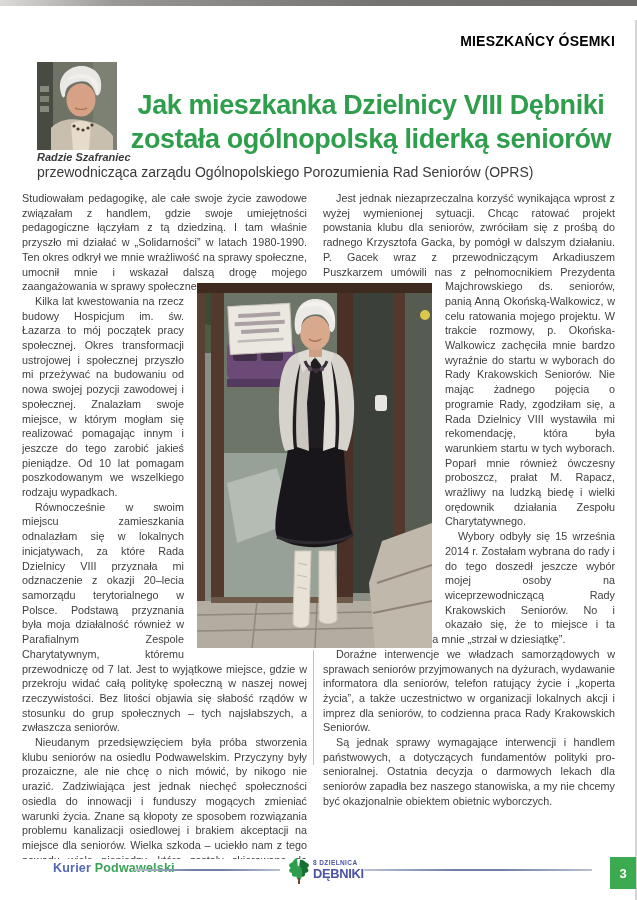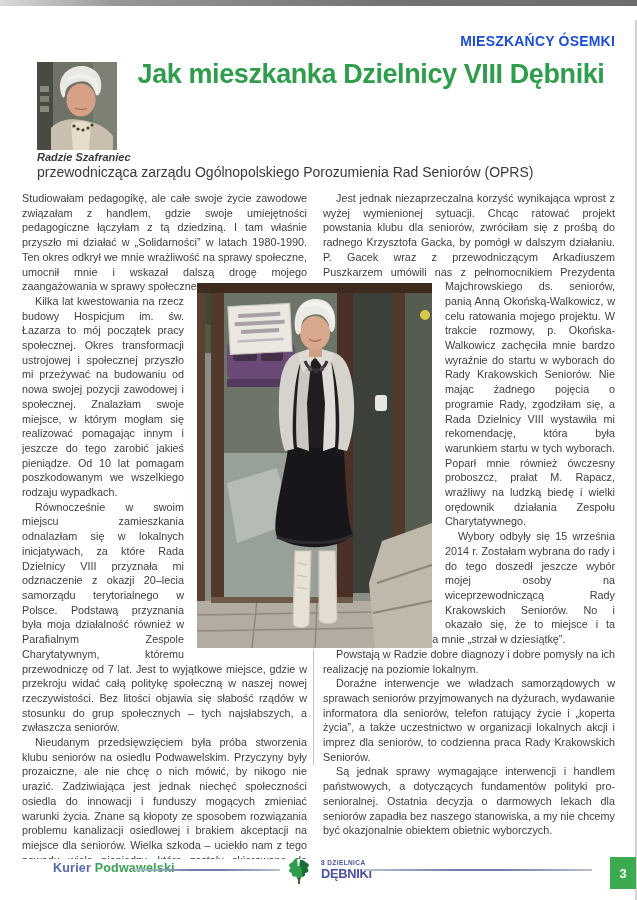--- a/index.html
+++ b/index.html
@@ -7,22 +7,22 @@
     width:637px;height:900px;position:relative;background:#ffffff;
     font-family:"Liberation Sans", sans-serif;color:#3d3d3d;overflow:hidden;
   }
   
   .scan-strip{position:absolute;left:0;top:0;width:637px;height:6px;
     background:linear-gradient(to right,#dddbd9 0%,#9a9896 18%,#8a8886 35%,#757371 60%,#6e6c6a 100%);}
   .scan-edge-right{position:absolute;right:0;top:20px;width:2px;height:880px;background:#d7d5d3;}
   .gutter-rule{position:absolute;left:313px;top:650px;width:1px;height:115px;background:#c2c2c2;}
 
   .section-header{position:absolute;right:22px;top:33px;font-size:14px;font-weight:bold;
-    color:#1d4ed8;letter-spacing:.2px;}
-  .article-title{position:absolute;left:122px;top:57px;width:498px;text-align:center;
+    color:#000000;letter-spacing:.2px;}
+  .article-title{position:absolute;left:122px;top:88px;width:498px;text-align:center;
     color:#2f9e4c;font-size:27px;line-height:34px;font-weight:bold;letter-spacing:-.4px;}
   .article-title span{display:block;}
 
   .portrait{position:absolute;left:37px;top:62px;width:80px;height:88px;}
   .author-name{position:absolute;left:37px;top:151px;font-size:11px;font-weight:bold;
     font-style:italic;color:#3a3a3a;}
   .author-role{position:absolute;left:37px;top:164px;font-size:14px;color:#3a3a3a;}
 
   .col{position:absolute;top:191px;text-align:justify;font-size:10.8px;line-height:14.7px;
     color:#3e3e3e;overflow:hidden;}
@@ -36,21 +36,21 @@
   .photo-main{position:absolute;left:197px;top:283px;width:235px;height:365px;}
 
   
   .footer-name{position:absolute;left:22px;top:861px;font-size:12.5px;font-weight:bold;letter-spacing:.2px;padding-left:31px;}
   .footer-name .kurier{color:#5468b4;}
   .footer-name .podwawelski{color:#3aa356;}
   .footer-line{position:absolute;top:869px;height:2px;
     background:linear-gradient(to right,#b9c1d2,#6f7fa8 40%,#6f7fa8 60%,#b9c1d2);}
   .footer-line.left{left:134px;width:146px;}
   .footer-line.right{left:364px;width:228px;}
-  .footer-logo{position:absolute;left:287px;top:856px;display:flex;align-items:center;gap:10px;}
+  .footer-logo{position:absolute;left:287px;top:856px;display:flex;align-items:center;gap:2px;}
   .logo-text{display:flex;flex-direction:column;line-height:1;}
   .logo-text .l1{font-size:6.5px;font-weight:bold;color:#4c52a5;letter-spacing:.4px;}
   .logo-text .l2{font-size:13.5px;font-weight:bold;color:#4c52a5;letter-spacing:-.3px;
     transform:scaleX(.95);transform-origin:left;}
   .page-box{position:absolute;left:610px;top:857px;width:26px;height:32px;background:#3caa4e;
     color:#ffffff;font-size:13px;font-weight:bold;display:flex;align-items:center;justify-content:center;}
 </style>
 </head>
 <body>
 
@@ -75,37 +75,37 @@
   <path d="M38,46 C41,48 47,48 50,46" stroke="#a86f55" stroke-width="1.2" fill="none"></path>
   <circle cx="37" cy="64" r="1.6" fill="#4a3a33"></circle>
   <circle cx="41" cy="67" r="1.6" fill="#4a3a33"></circle>
   <circle cx="46" cy="68" r="1.6" fill="#4a3a33"></circle>
   <circle cx="51" cy="66" r="1.6" fill="#4a3a33"></circle>
   <circle cx="55" cy="63" r="1.6" fill="#4a3a33"></circle>
 </svg>
 
 <div class="article-title">
   <span>Jak mieszkanka Dzielnicy VIII Dębniki</span>
+  <span>została ogólnopolską liderką seniorów</span>
 </div>
 
 <div class="author-name">Radzie Szafraniec</div>
 <div class="author-role">przewodnicząca zarządu Ogólnopolskiego Porozumienia Rad Seniorów (OPRS)</div>
 
 <div class="col col-left">
   <p class="para no-indent">Studiowałam pedagogikę, ale całe swoje życie zawodowe związałam z handlem, gdzie swoje umiejętności pedagogiczne łączyłam z tą dziedziną. I tam właśnie przyszło mi działać w „Solidarności” w latach 1980-1990. Ten okres odkrył we mnie wrażliwość na sprawy społeczne, umocnił mnie i wskazał dalszą drogę mojego zaangażowania w sprawy społeczne.</p>
   <div class="photo-spacer-right"></div>
   <p class="para">Kilka lat kwestowania na rzecz budowy Hospicjum im. św. Łazarza to mój początek pracy społecznej. Okres transformacji ustrojowej i społecznej przyszło mi przeżywać na budowaniu od nowa swojej pozycji zawodowej i społecznej. Znalazłam swoje miejsce, w którym mogłam się realizować pomagając innym i jeszcze do tego zarobić jakieś pieniądze. Od 10 lat pomagam poszkodowanym we wszelkiego rodzaju wypadkach.</p>
   <p class="para">Równocześnie w swoim miejscu zamieszkania odnalazłam się w lokalnych inicjatywach, za które Rada Dzielnicy VIII przyznała mi odznaczenie z okazji 20–lecia samorządu terytorialnego w Polsce. Podstawą przyznania była moja działalność również w Parafialnym Zespole Charytatywnym, któremu przewodniczę od 7 lat. Jest to wyjątkowe miejsce, gdzie w przekroju widać całą politykę społeczną w naszej nowej rzeczywistości. Bez litości objawia się słabość rządów w stosunku do grup społecznych – tych najsłabszych, a zwłaszcza seniorów.</p>
   <p class="para">Nieudanym przedsięwzięciem była próba stworzenia klubu seniorów na osiedlu Podwawelskim. Przyczyny były prozaiczne, ale nie chcę o nich mówić, by nikogo nie urazić. Zadziwiająca jest jednak niechęć społeczności osiedla do innowacji i funduszy mogących zmieniać warunki życia. Znane są kłopoty ze sposobem rozwiązania problemu kanalizacji osiedlowej i brakiem akceptacji na miejsce dla seniorów. Wielka szkoda – uciekło nam z tego powodu wiele pieniędzy, które zostały skierowane do innych miejsc Krakowa.</p>
 </div>
 
 <div class="col col-right">
   <p class="para"><span>Jest jednak niezaprzeczalna korzyść wynikająca wprost z wyżej wymienionej sytuacji. Chcąc ratować projekt powstania klubu dla seniorów, zwróciłam się z prośbą do radnego Krzysztofa Gacka, by pomógł w dalszym działaniu. P. Gacek wraz z przewodniczącym Arkadiuszem Puszkarzem umówili nas z pełnomocnikiem Prezydenta Majchrowskiego ds.</span><span class="photo-spacer-left"></span><span> seniorów, panią Anną Okońską-Walkowicz, w celu ratowania mojego projektu. W trakcie rozmowy, p. Okońska-Walkowicz zachęciła mnie bardzo wyraźnie do startu w wyborach do Rady Krakowskich Seniorów. Nie mając żadnego pojęcia o programie Rady, zgodziłam się, a Rada Dzielnicy VIII wystawiła mi rekomendację, która była warunkiem startu w tych wyborach. Poparł mnie również ówczesny proboszcz, prałat M. Rapacz, wrażliwy na ludzką biedę i wielki orędownik działania Zespołu Charytatywnego.</span></p>
   <p class="para">Wybory odbyły się 15 września 2014 r. Zostałam wybrana do rady i do tego doszedł jeszcze wybór mojej osoby na wiceprzewodniczącą Rady Krakowskich Seniorów. No i okazało się, że to miejsce i ta praca (społeczna) to dla mnie „strzał w dziesiątkę”.</p>
-  <p class="para">Powstają w Radzie dobre diagnozy i dobre pomysły na ich realizację na poziomie lokalnym.</p>
   <p class="para">Doraźne interwencje we władzach samorządowych w sprawach seniorów przyjmowanych na dyżurach, wydawanie informatora dla seniorów, telefon ratujący życie i „koperta życia”, a także uczestnictwo w organizacji lokalnych akcji i imprez dla seniorów, to codzienna praca Rady Krakowskich Seniorów.</p>
   <p class="para">Są jednak sprawy wymagające interwencji i handlem państwowych, a dotyczących fundamentów polityki pro-senioralnej. Ostatnia decyzja o darmowych lekach dla seniorów zapadła bez naszego stanowiska, a my nie chcemy być okazjonalnie obiektem obietnic wyborczych.</p>
 </div>
 
 <svg class="photo-main" viewBox="0 0 235 365" preserveAspectRatio="none">
   <rect x="0" y="0" width="235" height="365" fill="#8a8f85"></rect>
   <rect x="0" y="0" width="235" height="70" fill="#4f5a42"></rect>
   <ellipse cx="40" cy="18" rx="70" ry="26" fill="#3e4a34"></ellipse>
   <ellipse cx="200" cy="12" rx="60" ry="20" fill="#5a6649"></ellipse>
 

